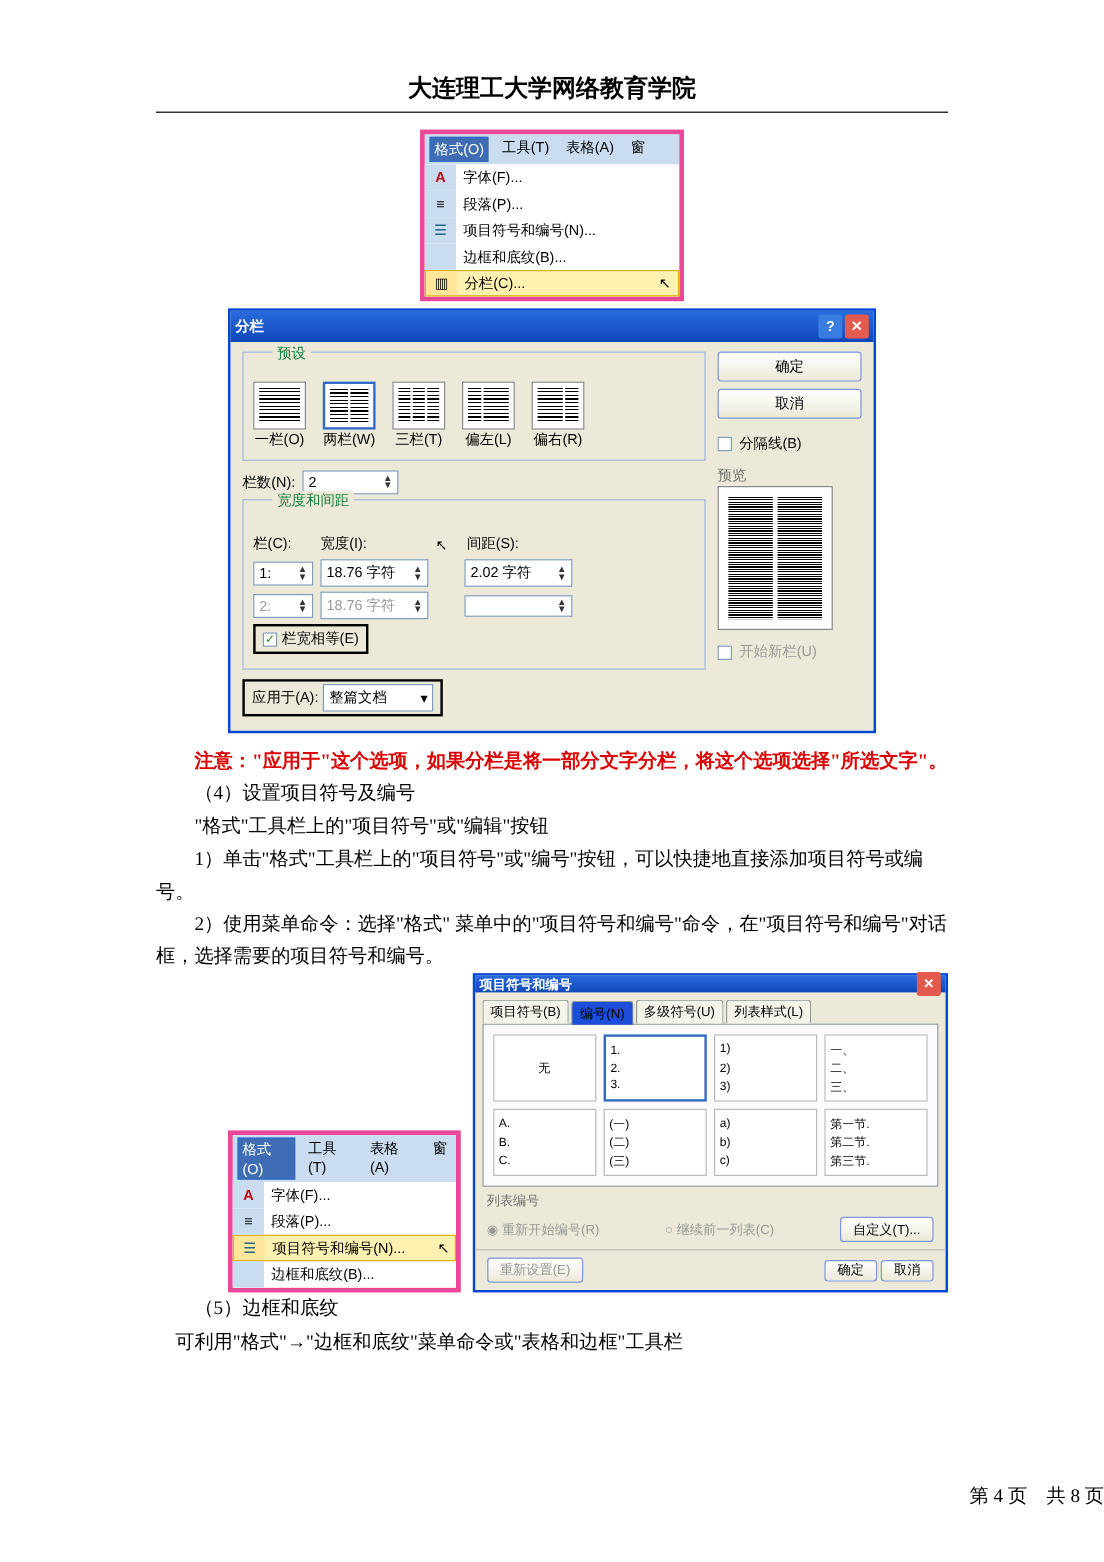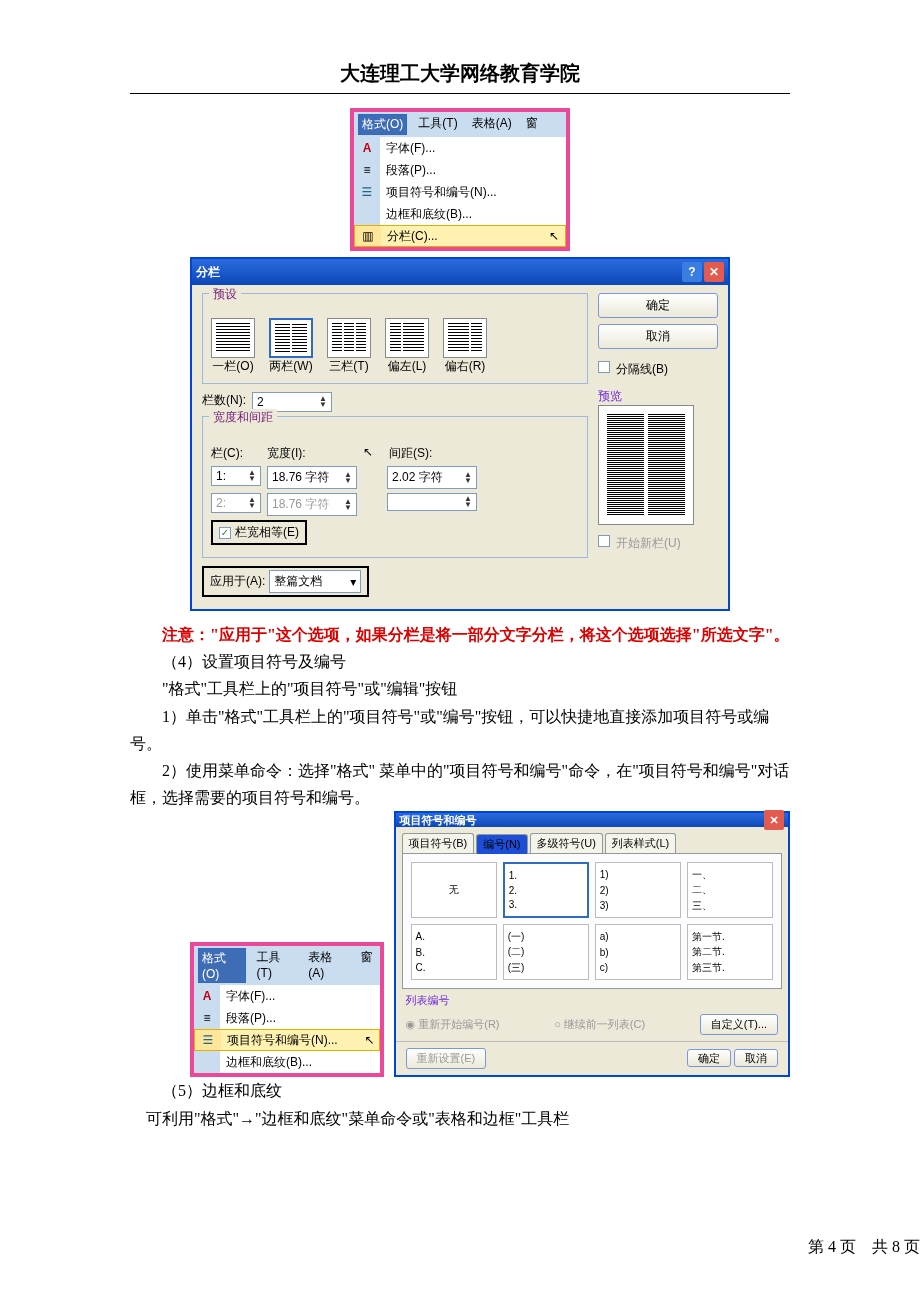--- a/index.html
+++ b/index.html
@@ -18,28 +18,28 @@
 .menu-item.hl{background:#fff1b0;border:1px solid #e0b000}
 .menu-item.hl .iconcol{background:#ffe69a}
 .a-icon{color:#c00010;font-weight:bold}
 .dialog{width:540px;margin:0 auto 10px;border:2px solid #0046d5;background:#ece9d8;font-family:"Tahoma","SimSun",sans-serif;font-size:12px}
 .titlebar{background:linear-gradient(to bottom,#2a6bdf,#0d47b8);height:26px;display:flex;align-items:center;justify-content:space-between;padding:0 4px;color:#fff;font-weight:bold}
 .titlebar .btns{display:flex;gap:2px}
 .titlebar .btn{width:20px;height:20px;background:#e35a4f;color:#fff;text-align:center;line-height:20px;border-radius:2px;font-weight:bold}
 .titlebar .btn.help{background:#3a7de0}
 .dialog-body{padding:8px 10px;position:relative}
 .fieldset{border:1px solid #9fb8e0;padding:24px 8px 8px;margin-bottom:8px;position:relative}
-.fieldset .legend{position:absolute;top:-8px;left:6px;background:#ece9d8;padding:0 4px;color:#701a75}
+.fieldset .legend{position:absolute;top:-8px;left:24px;background:#ece9d8;padding:0 4px;color:#15803d}
 .presets{display:flex;gap:14px}
 .preset{text-align:center}
 .preset .pic{width:44px;height:40px;border:1px solid #888;background:#fff;padding:4px;display:flex;gap:2px}
 .preset .pic div{flex:1;background:repeating-linear-gradient(#000,#000 1px,#fff 1px,#fff 3px)}
 .preset.sel .pic{border:2px solid #316ac5}
 .btn-win{background:linear-gradient(#fff,#ece9d8);border:1px solid #7a96df;border-radius:3px;padding:3px 16px;min-width:80px;text-align:center}
-.row{display:flex;align-items:flex-start;gap:6px;margin:4px 0}
+.row{display:flex;align-items:center;gap:6px;margin:4px 0}
 .numbox{border:1px solid #7f9db9;background:#fff;padding:2px 4px;width:80px;display:inline-flex;justify-content:space-between;align-items:center}
 .spin{font-size:8px;line-height:6px;color:#333}
 .preview-box{border:1px solid #888;background:#fff;width:96px;height:120px;padding:8px;display:flex;gap:4px}
 .preview-box div{flex:1;background:repeating-linear-gradient(#000,#000 1px,#fff 1px,#fff 2px)}
 .chk{width:12px;height:12px;border:1px solid #7f9db9;background:#fff;display:inline-flex;align-items:center;justify-content:center;color:#2a8a2a;font-size:10px}
 .boxed{border:2px solid #000;display:inline-flex;align-items:center;padding:2px 6px;gap:4px}
 .body-text p{line-height:1.7;text-indent:2em}
 .body-text .red{color:#d00;font-weight:bold}
 .footer{position:absolute;bottom:44px;width:100%;text-align:right;font-size:16px}
 .cols-dialog{width:540px;position:relative}
@@ -48,21 +48,21 @@
 .bh-tab{border:1px solid #919b9c;border-bottom:none;padding:2px 6px;background:#f5f4ea;border-radius:3px 3px 0 0}
 .bh-tab.sel{background:#1d4ed8;border-color:#919b9c;position:relative;top:1px}
 .bh-grid{border:1px solid #919b9c;background:#fcfcfe;margin:0 6px;padding:8px;display:grid;grid-template-columns:repeat(4,1fr);gap:6px}
 .bh-cell{border:1px solid #bbb;background:#fff;height:56px;padding:4px;font-size:10px;display:flex;flex-direction:column;justify-content:space-around}
 .bh-cell.sel{border:2px solid #316ac5}
 .bh-line{border-top:1px solid #888;margin:2px 0}
 .bh-bottom{display:flex;justify-content:space-between;align-items:center;padding:6px 10px}
 .sm-btn{background:linear-gradient(#fff,#ece9d8);border:1px solid #7a96df;border-radius:3px;padding:2px 10px;font-size:11px}
 .bot-row{display:flex;align-items:flex-end;gap:10px;margin-left:60px}
 .dim{color:#999}
-.legend-blue{color:#6d28d9}
+.legend-blue{color:#737373}
 </style>
 </head>
 <body>
 
 <div class="page">
 <div class="header-title">大连理工大学网络教育学院</div>
 <hr class="header-hr">
 
 <div class="menu-shot">
   <div class="menubar">

